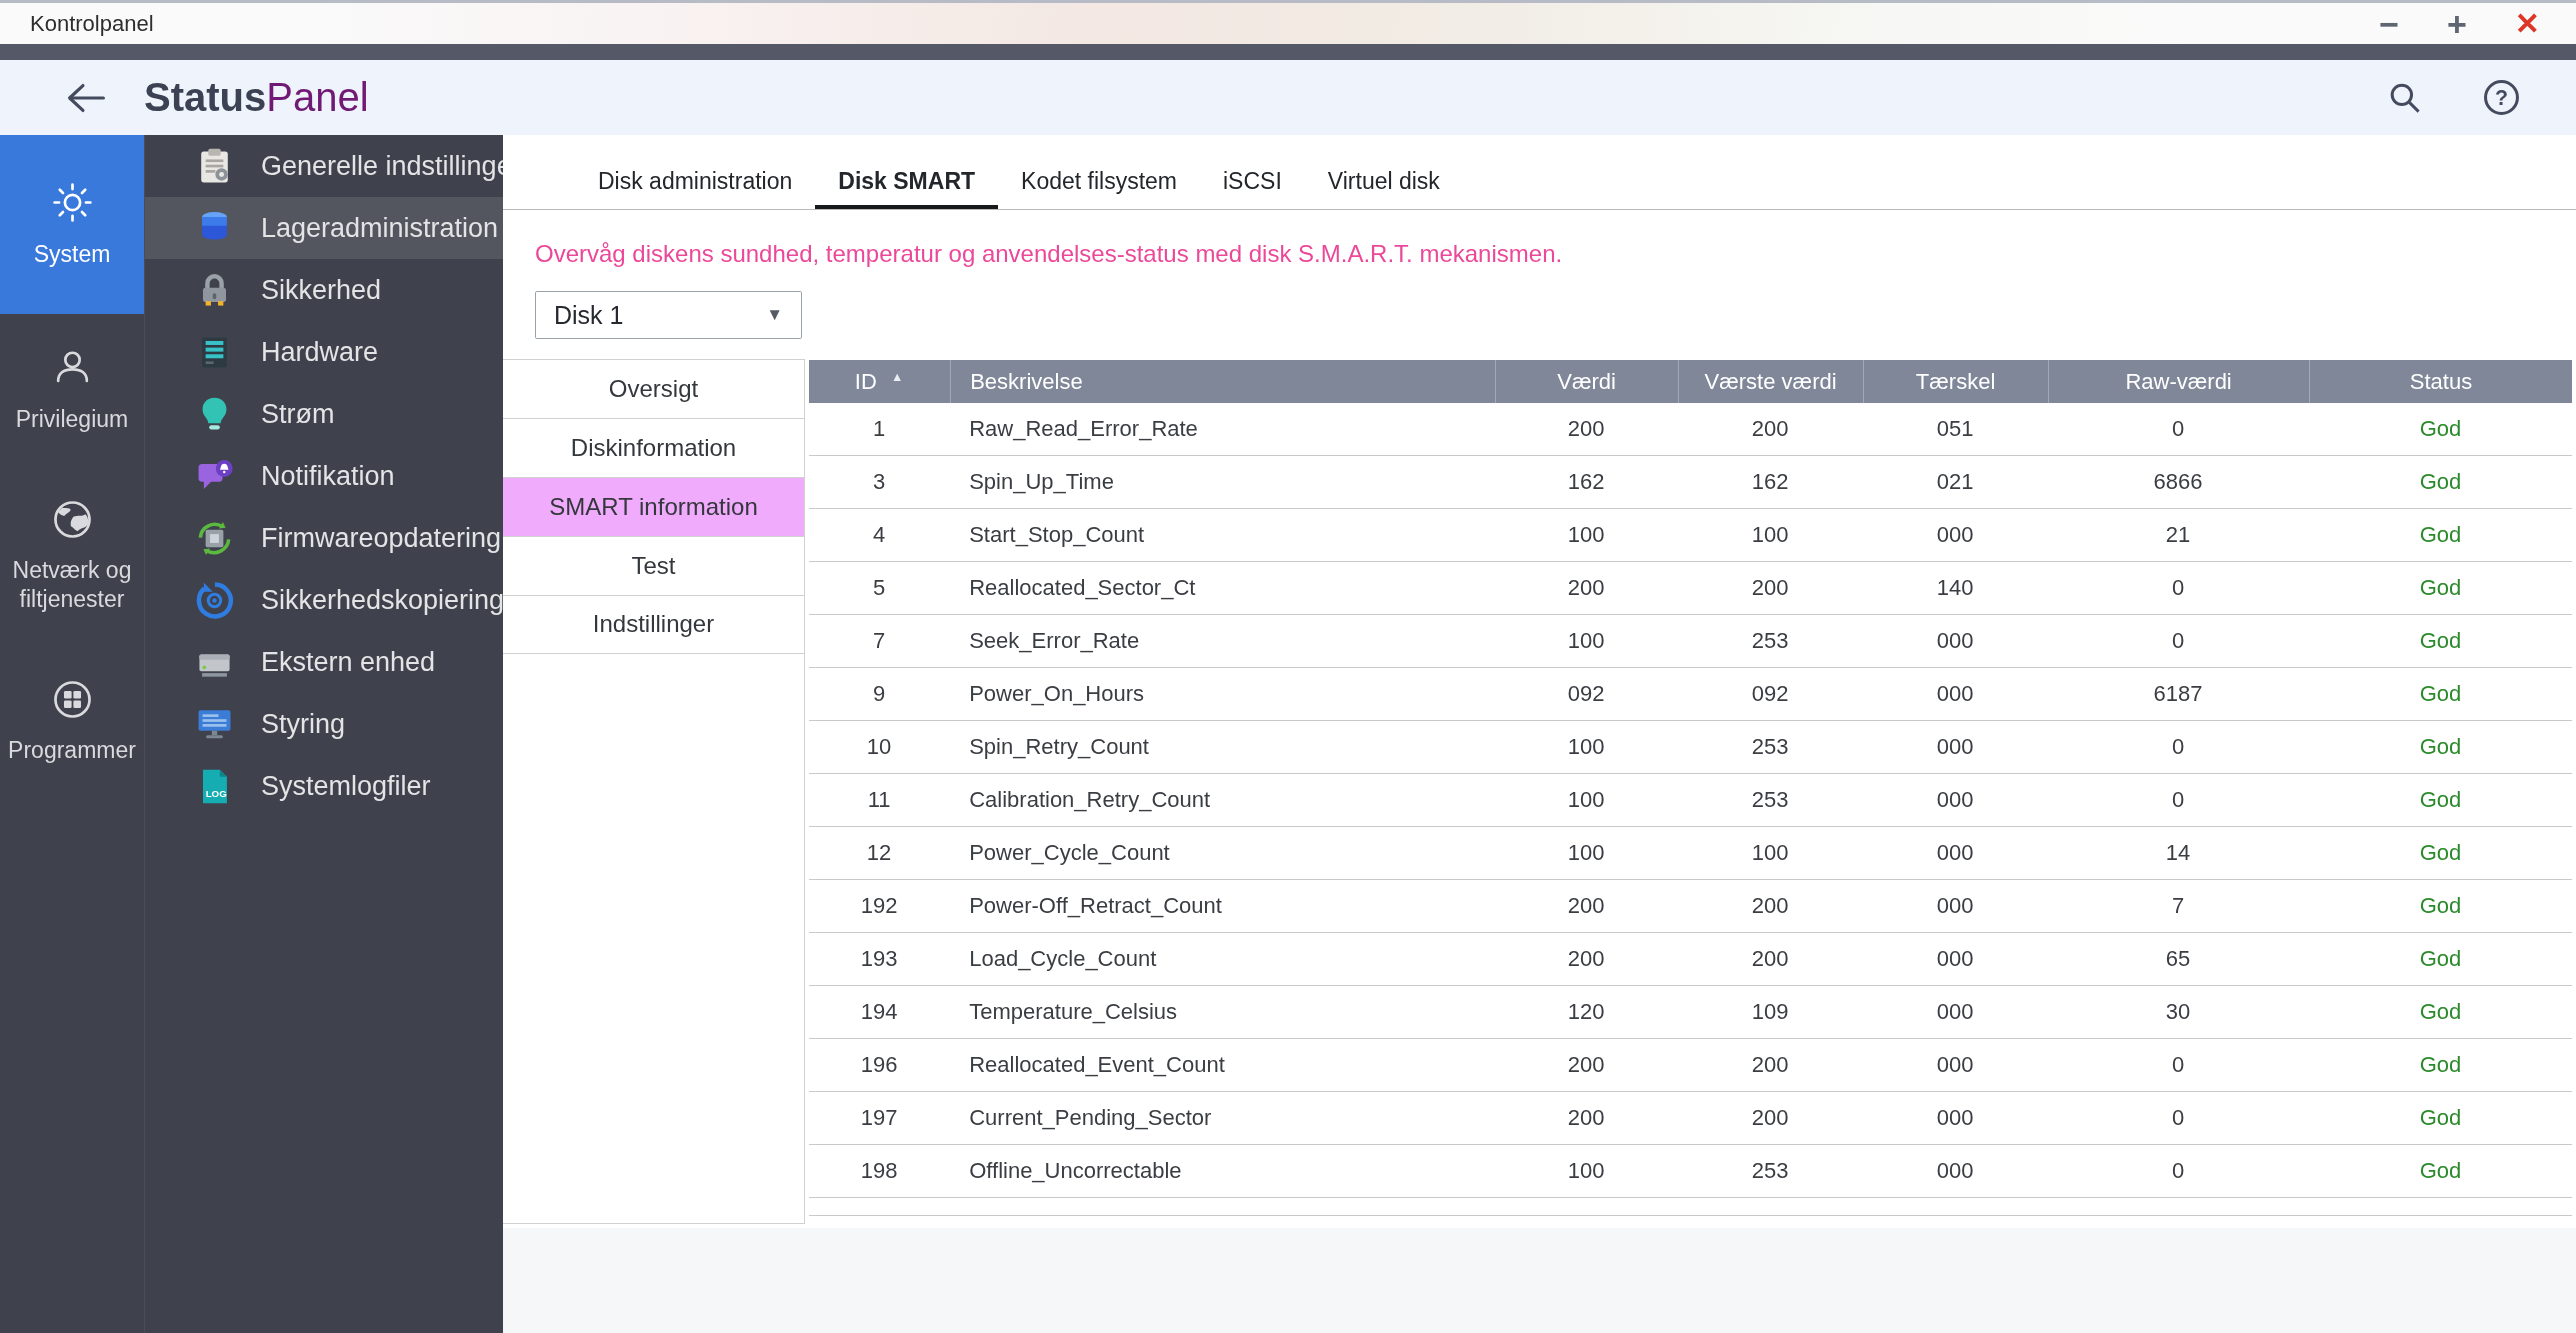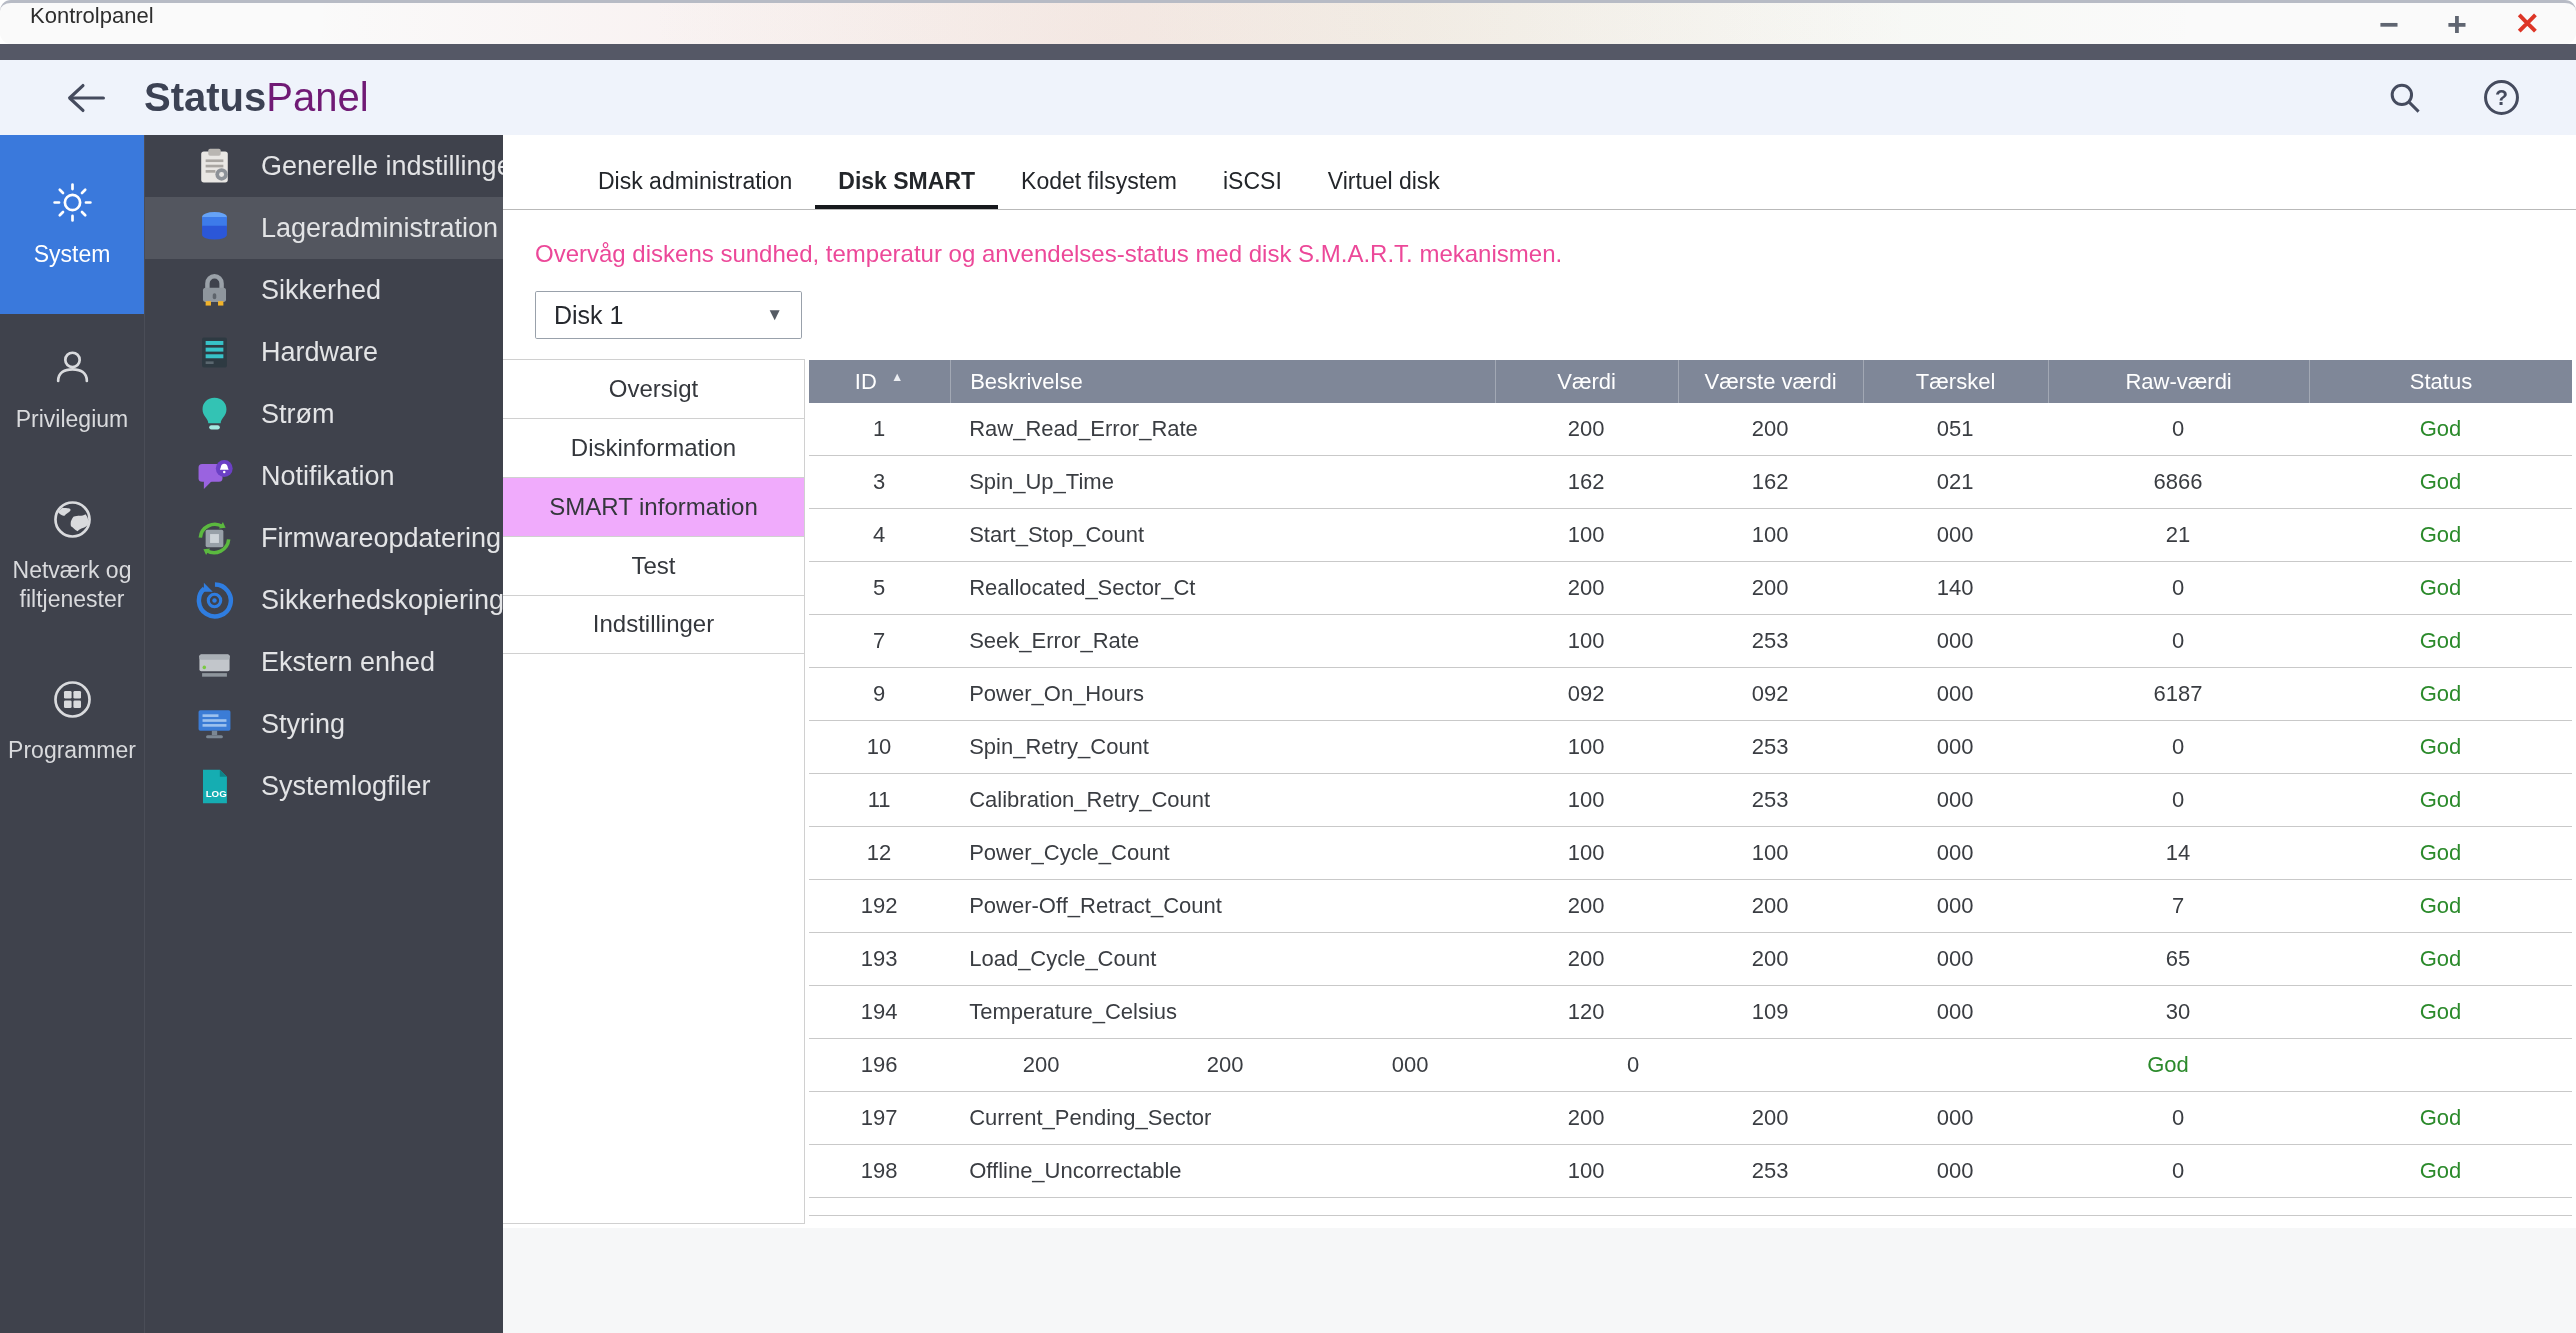--- a/index.html
+++ b/index.html
@@ -8,21 +8,21 @@
     position:relative; width:2576px; height:1333px; overflow:hidden;
     font-family:"Liberation Sans", sans-serif; background:#fff;
   }
   
   .titlebar {
     height:44px; border-top:3.6px solid #b7bbc5;
     background:
       radial-gradient(circle at 1112px 120%, rgba(225,90,80,.10), transparent 55%),
       radial-gradient(circle at 1423px -20%, rgba(150,190,90,.08), transparent 55%),
       #fafafa;
-    display:flex; position:relative;border-radius:11px;
+    display:flex; align-items:center; position:relative;
   }
   .tb-title { margin-left:30px; font-size:22px; color:#2e2e2e; }
   .tb-controls { position:absolute; right:36px; top:0; height:100%; display:flex; align-items:center; gap:48px; }
   .tbbtn { font-size:34px; font-weight:bold; color:#5f6571; line-height:1; cursor:default; }
   .tbbtn.close { color:#dd3526; font-size:30px; }
   
   .appstrip { height:16px; background:#555866; }
   .header { height:75px; background:#eff3fb; display:flex; align-items:center; position:relative; }
   .back { margin-left:66px; display:flex; align-items:center; cursor:pointer; }
   .apptitle { margin-left:37px; font-size:40px; color:#3c4254; font-weight:400; }
@@ -427,20 +427,21 @@
                 <div class="td" style="width: 141px;">194</div>
                 <div class="td left" style="width: 545px;">Temperature_Celsius</div>
                 <div class="td" style="width: 183px;">120</div>
                 <div class="td" style="width: 185px;">109</div>
                 <div class="td" style="width: 185px;">000</div>
                 <div class="td" style="width: 261px;">30</div>
                 <div class="td" style="flex: 1 1 0%; color: rgb(43, 138, 43);">God</div>
               </div>
               <div class="trow">
                 <div class="td" style="width: 141px;">196</div>
+                <div class="td left" style="width: 545px;">Reallocated_Event_Count</div>
                 <div class="td" style="width: 183px;">200</div>
                 <div class="td" style="width: 185px;">200</div>
                 <div class="td" style="width: 185px;">000</div>
                 <div class="td" style="width: 261px;">0</div>
                 <div class="td" style="flex: 1 1 0%; color: rgb(43, 138, 43);">God</div>
               </div>
               <div class="trow">
                 <div class="td" style="width: 141px;">197</div>
                 <div class="td left" style="width: 545px;">Current_Pending_Sector</div>
                 <div class="td" style="width: 183px;">200</div>

